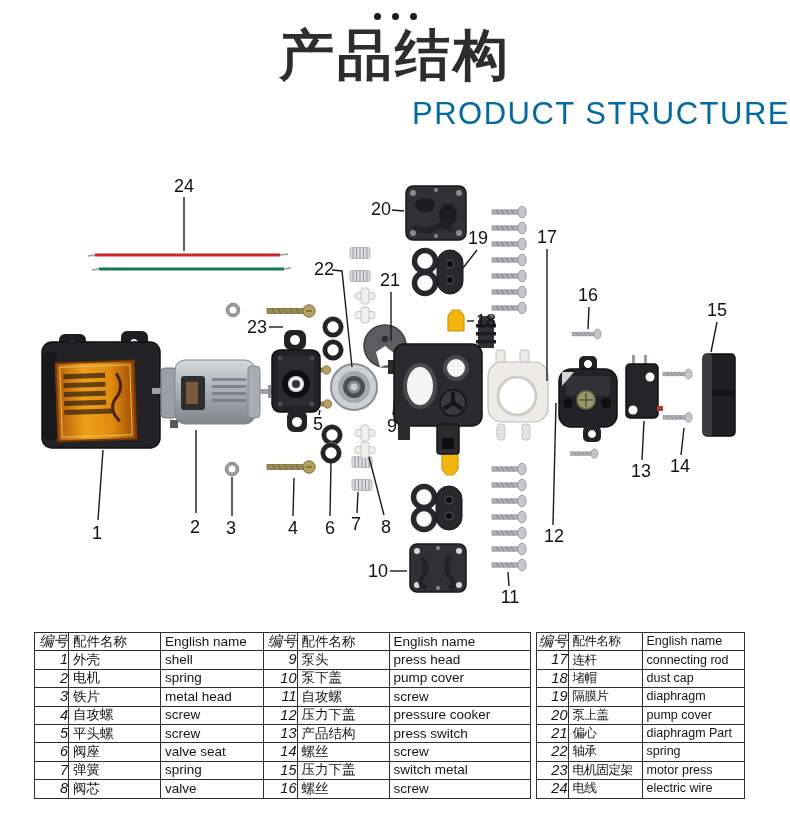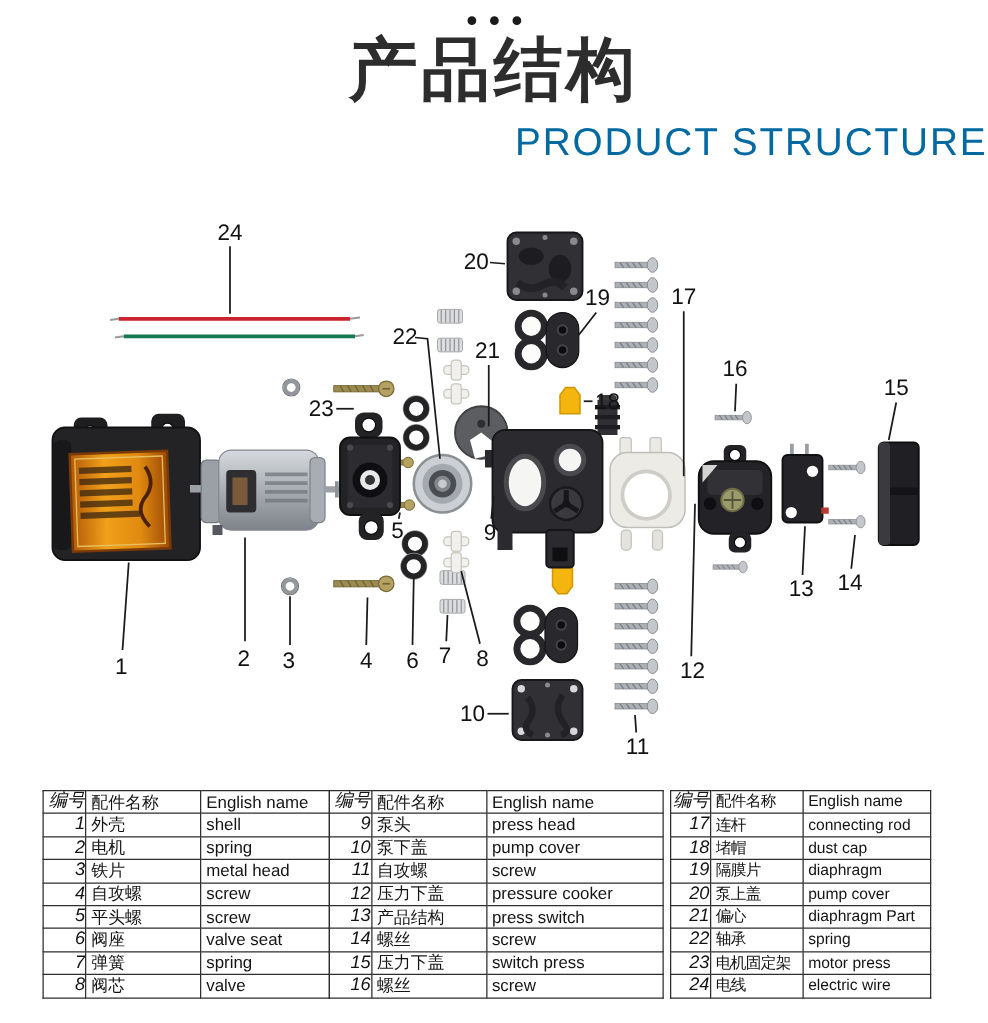--- a/index.html
+++ b/index.html
@@ -483,21 +483,21 @@
             <td class="en">press switch</td>
           </tr>
         <tr>
             <td class="no">14</td>
             <td class="cn">螺丝</td>
             <td class="en">screw</td>
           </tr>
         <tr>
             <td class="no">15</td>
             <td class="cn">压力下盖</td>
-            <td class="en">switch press</td>
+            <td class="en">switch metal</td>
           </tr>
         <tr>
             <td class="no">16</td>
             <td class="cn">螺丝</td>
             <td class="en">screw</td>
           </tr>
       </tbody>
     </table>
 
     <table class="t3">

